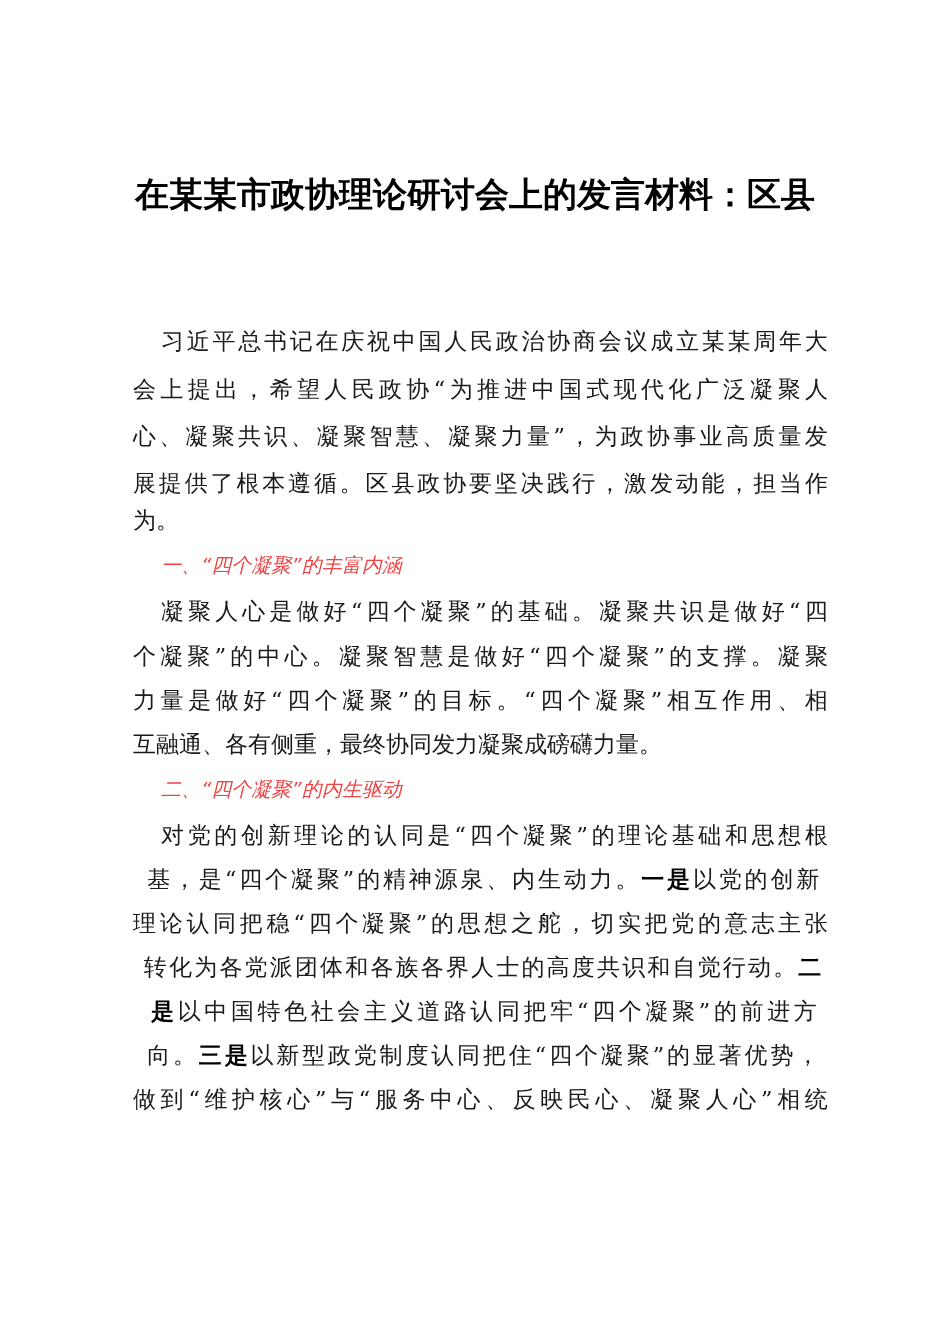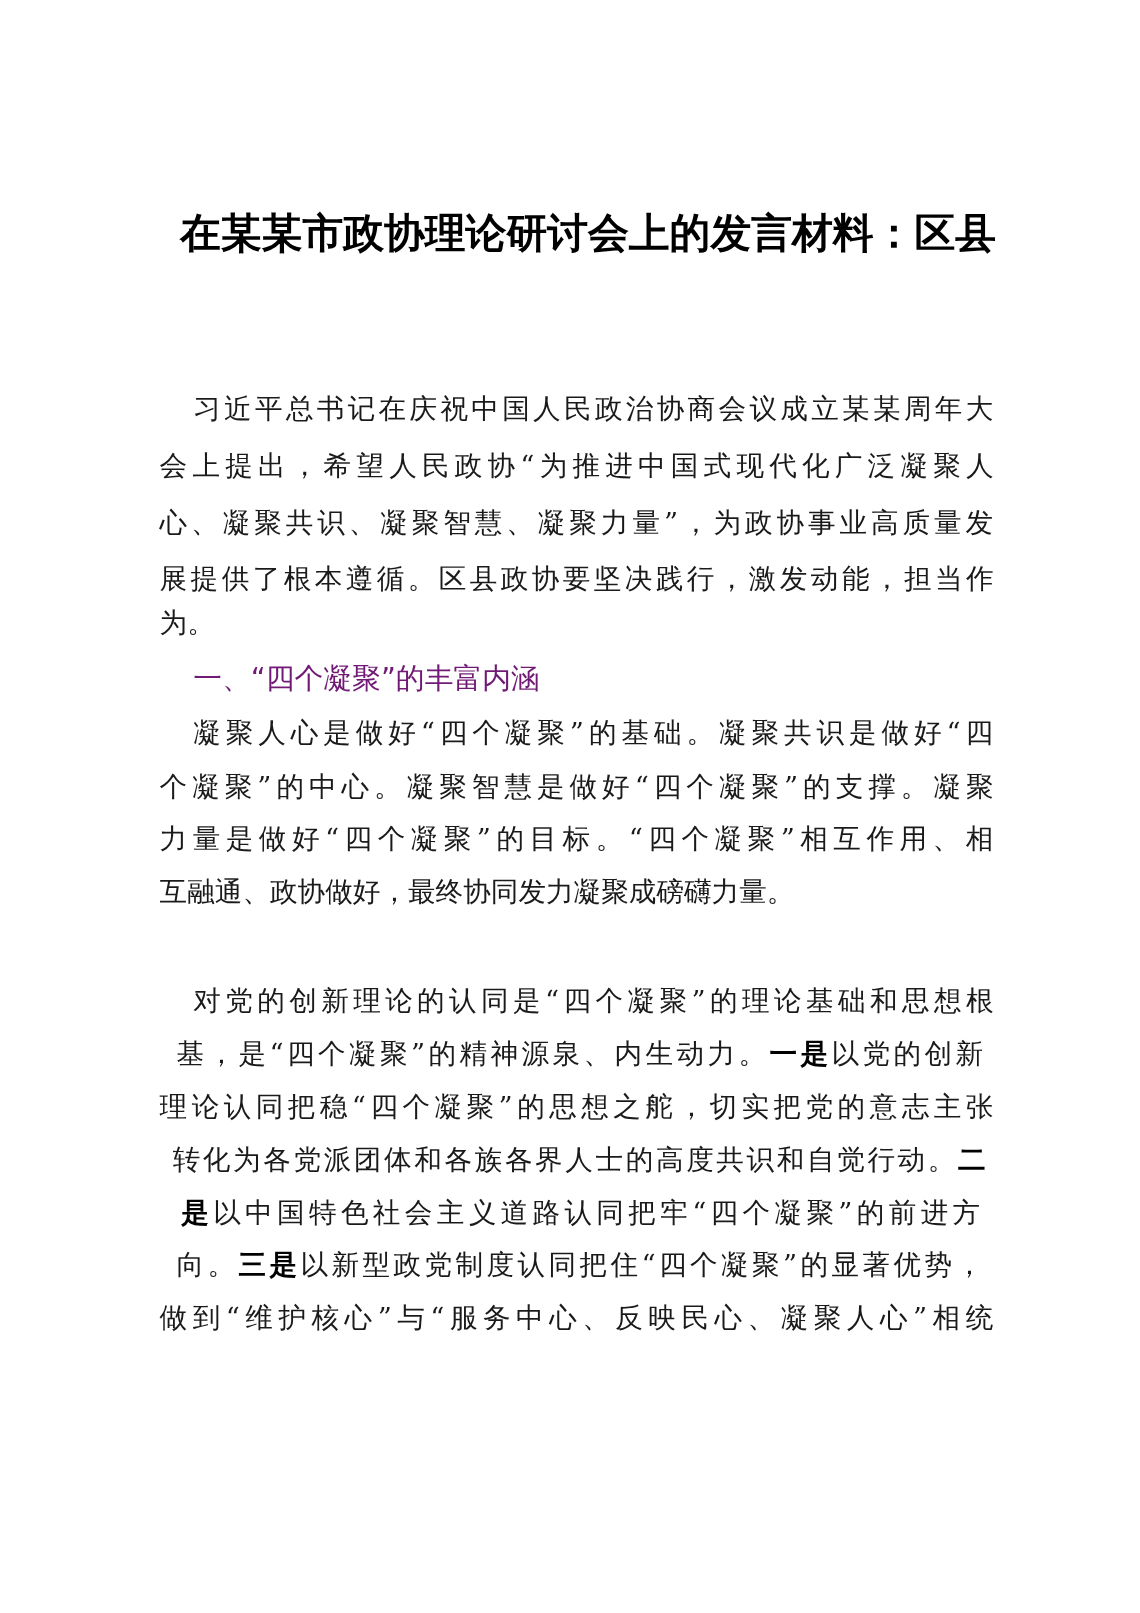--- a/index.html
+++ b/index.html
@@ -1,31 +1,31 @@
 <!DOCTYPE html>
 <html><head>
 <meta charset="utf-8">
 <style>
   html, body { margin:0; padding:0; background:#ffffff; }
   body { width:950px; height:1344px; position:relative; overflow:hidden;
          font-family:"DejaVu Serif","Liberation Serif",serif; color:#111; }
   .page { position:absolute; left:0; top:0; width:950px; height:1344px; background:#fff; }
-  .title { position:absolute; left:120px; width:710px; text-align:right;
+  .title { position:absolute; left:120px; width:710px; text-align:center;
            font-family:"DejaVu Serif","Liberation Serif",serif; font-weight:bold;
            font-size:34px; color:#000; letter-spacing:0px; white-space:nowrap; }
   .title.l1 { top:172px; }
   .title.l2 { top:227px; }
   .line { position:absolute; left:133px; width:695px; height:40px; font-size:23px;
           line-height:40px; white-space:nowrap; color:#1a1a1a;
           display:flex; justify-content:space-between; }
   .line.indent { left:161px; width:667px; }
   .line.last { justify-content:flex-start; }
   .line span { display:inline-block; }
-  .heading { position:absolute; left:161px; font-size:24px; line-height:40px;
-             font-family:"DejaVu Sans","Liberation Sans",sans-serif; color:#701a75; white-space:nowrap; }
+  .heading { position:absolute; left:161px; font-size:20px; line-height:40px;
+             font-family:"DejaVu Sans","Liberation Sans",sans-serif; color:#ef4444; white-space:nowrap;font-style:italic; }
   b { font-weight:bold; color:#000; }
 </style>
 </head>
 <body>
 
 <div class="page">
 
   <div class="title l1">在某某市政协理论研讨会上的发言材料：区县</div>
 
   <div class="line indent" style="top:321px">
@@ -225,22 +225,23 @@
       <span>凝</span>
       <span>聚</span>
       <span>”</span>
       <span>相</span>
       <span>互</span>
       <span>作</span>
       <span>用</span>
       <span>、</span>
       <span>相</span>
     </div>
-  <div class="line last" style="top:724px">互融通、政协做好，最终协同发力凝聚成磅礴力量。</div>
-
+  <div class="line last" style="top:724px">互融通、各有侧重，最终协同发力凝聚成磅礴力量。</div>
+
+  <div class="heading" style="top:769px">二、“四个凝聚”的内生驱动</div>
 
   <div class="line indent" style="top:815px">
       <span>对</span>
       <span>党</span>
       <span>的</span>
       <span>创</span>
       <span>新</span>
       <span>理</span>
       <span>论</span>
       <span>的</span>

